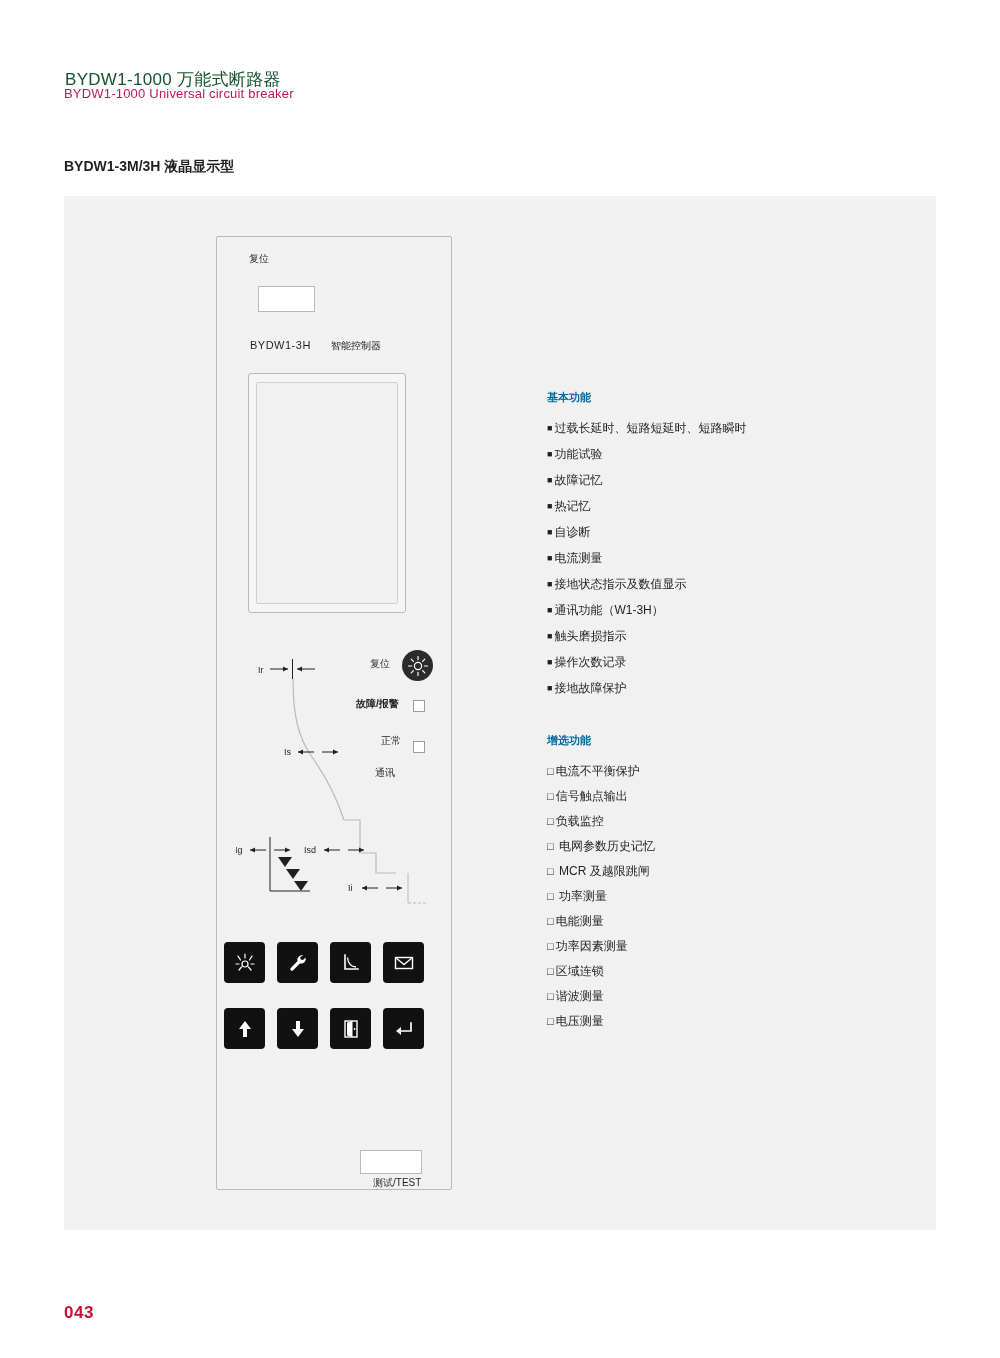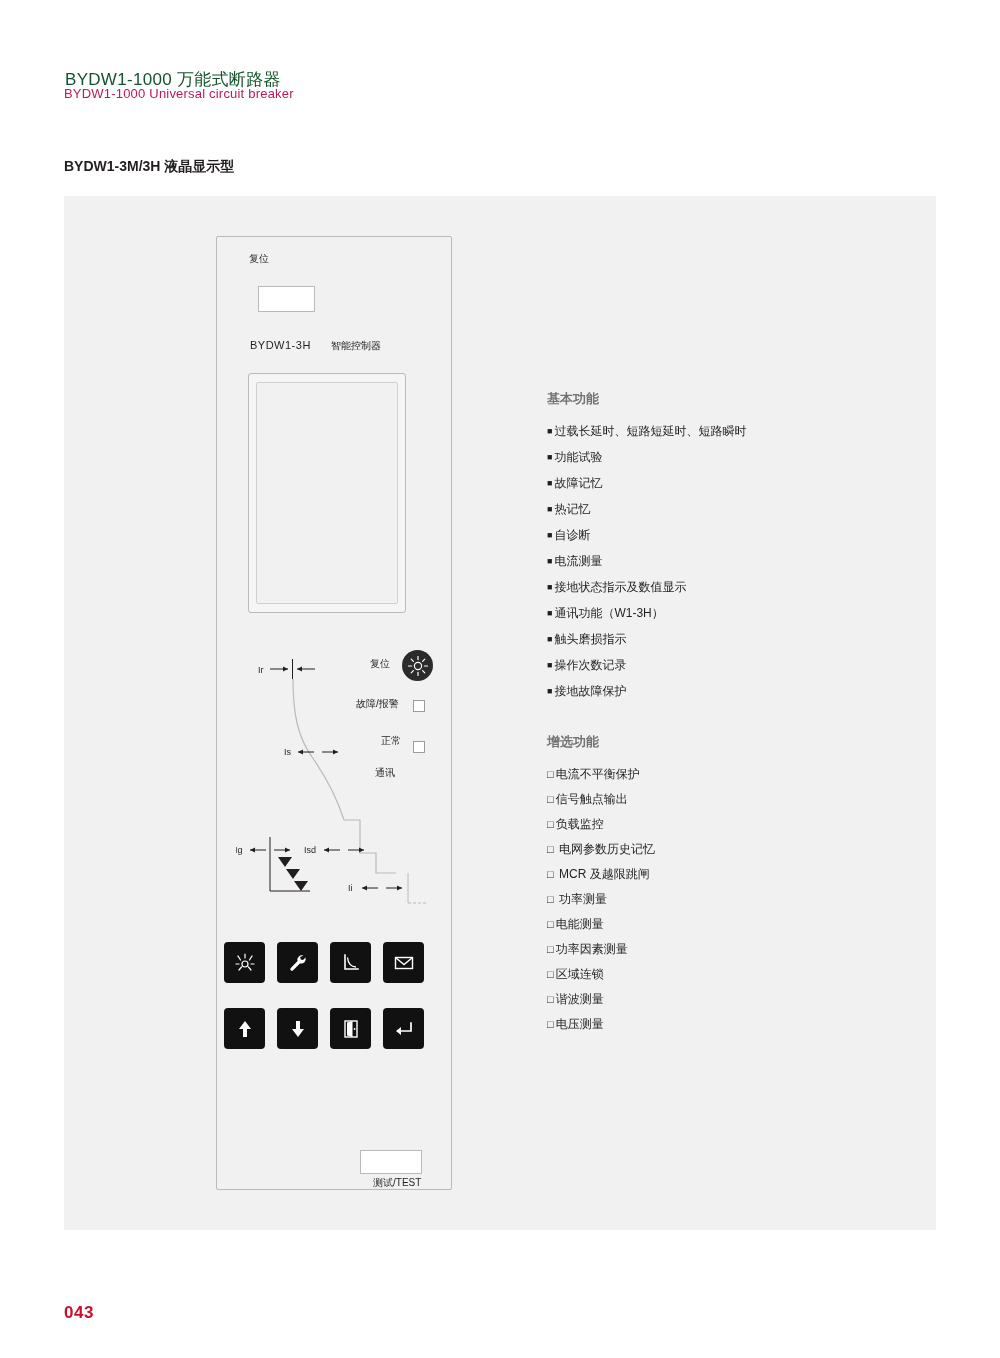--- a/index.html
+++ b/index.html
@@ -129,21 +129,21 @@
     width: 31px;
     height: 31px;
     border-radius: 50%;
     background: #2b2b2b;
     display: flex;
     align-items: center;
     justify-content: center;
   }
   .lamp svg { display:block; }
 
-  .fault-label { left: 356px; top: 697px; }
+  .fault-label { left: 356px; top: 697px; font-weight: bold; }
   .normal-label { left: 381px; top: 734px; }
   .comm-label { left: 375px; top: 766px; }
   .led-box {
     position: absolute;
     width: 10px;
     height: 10px;
     border: 1px solid #9b9c9e;
     background: #ffffff;
   }
   .led-1 { left: 413px; top: 700px; }
@@ -181,23 +181,23 @@
   .test-label { left: 373px; top: 1176px; text-align: center; }
 
   
   .feat-col {
     position: absolute;
     left: 547px;
     top: 390px;
     width: 320px;
   }
   .feat-head {
-    font-size: 13px;
+    font-size: 11px;
     font-weight: bold;
-    color: #737373;
+    color: #0369a1;
     margin-bottom: 11px;
     white-space: nowrap;
   }
   .feat-item {
     font-size: 12px;
     color: #231f20;
     line-height: 25px;
     white-space: nowrap;
   }
   .sq-filled::before {

